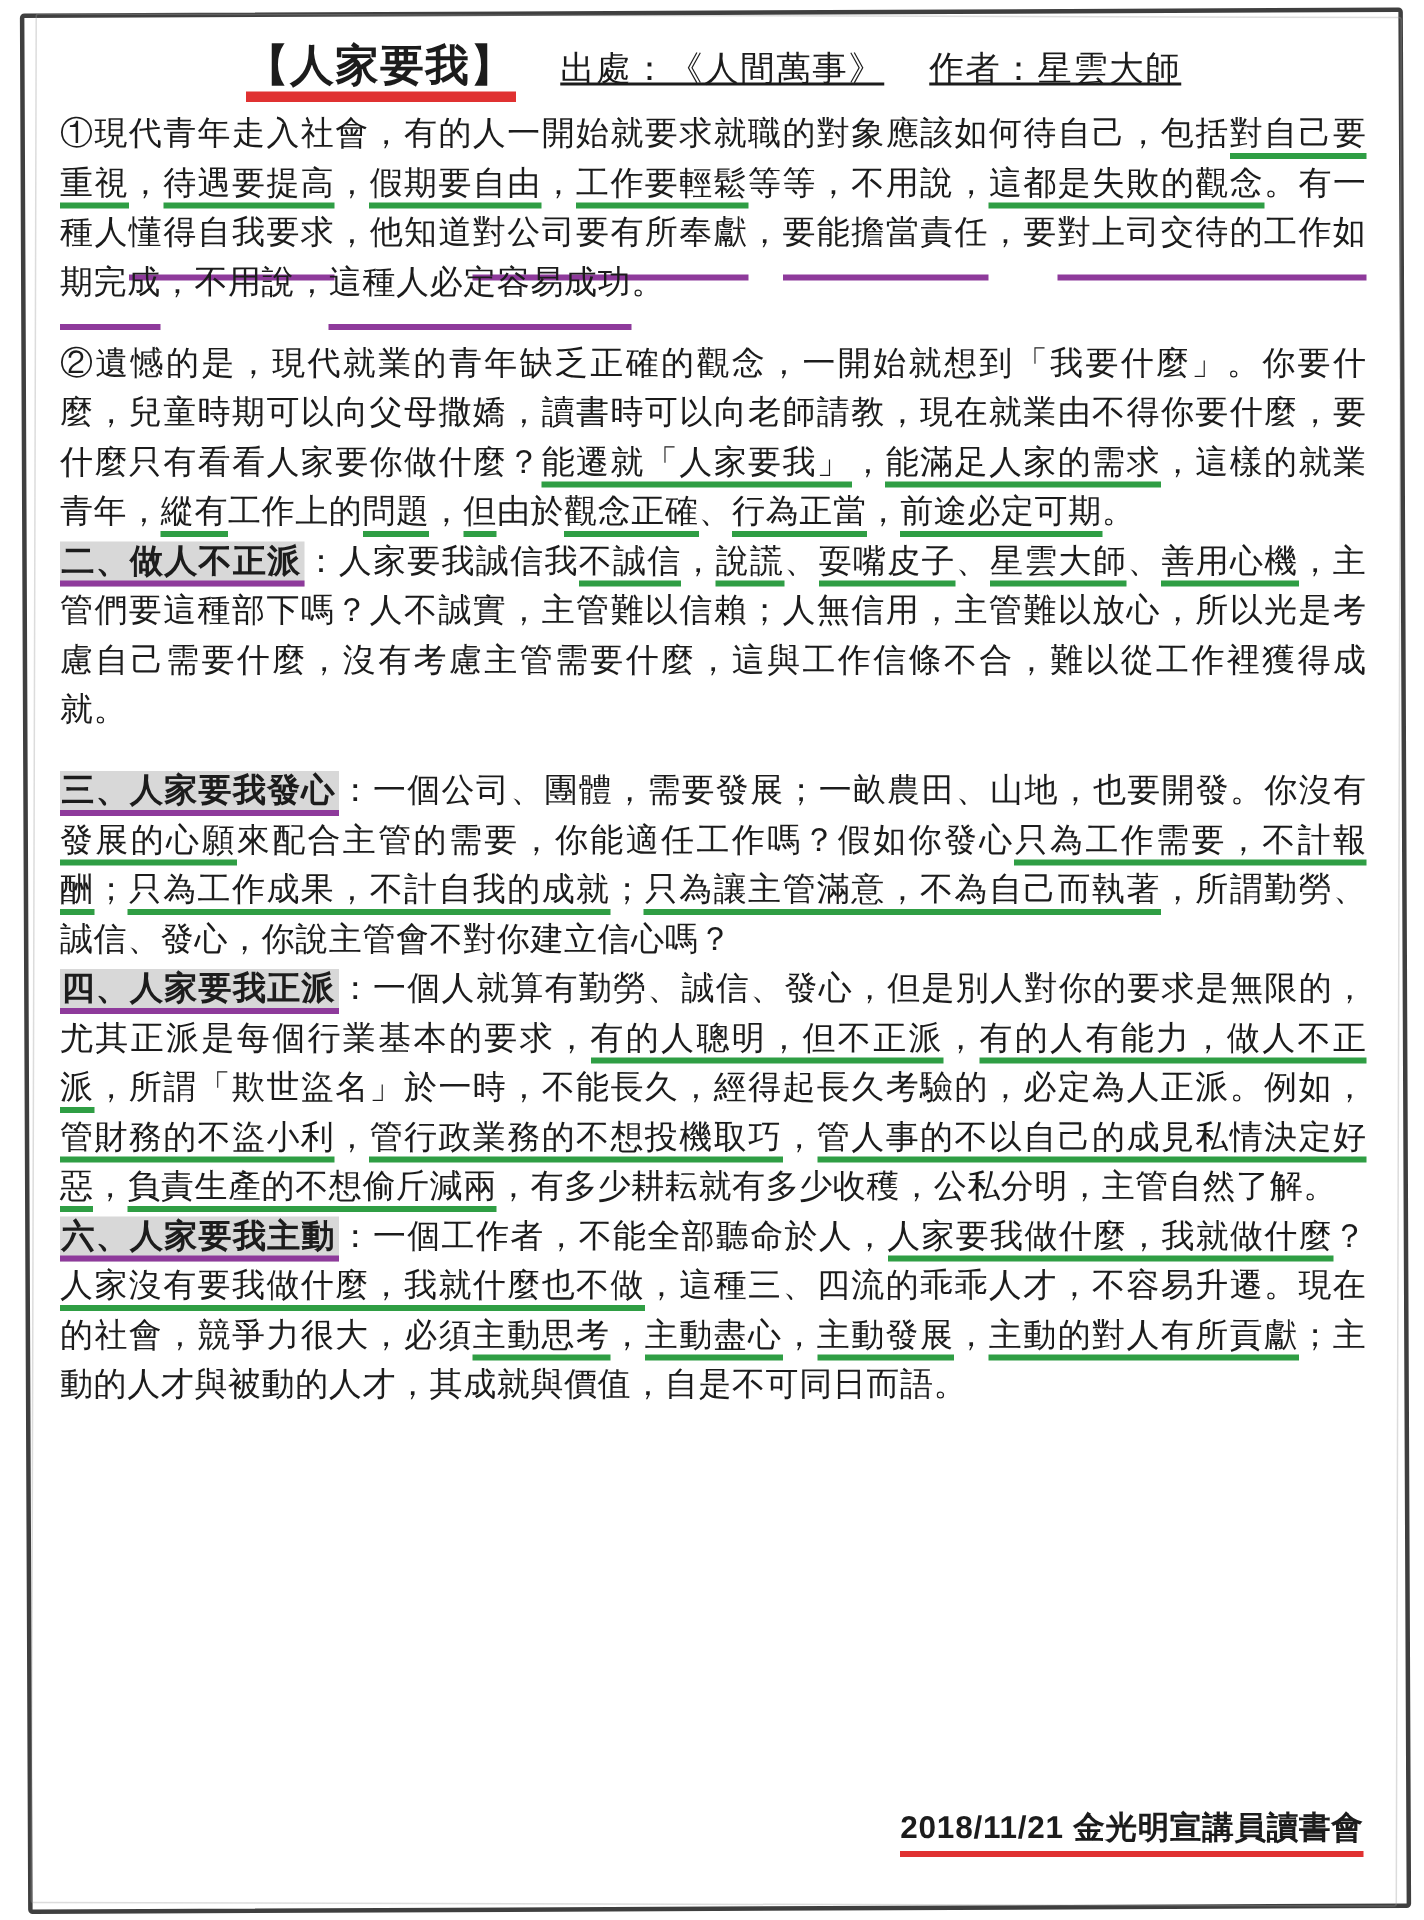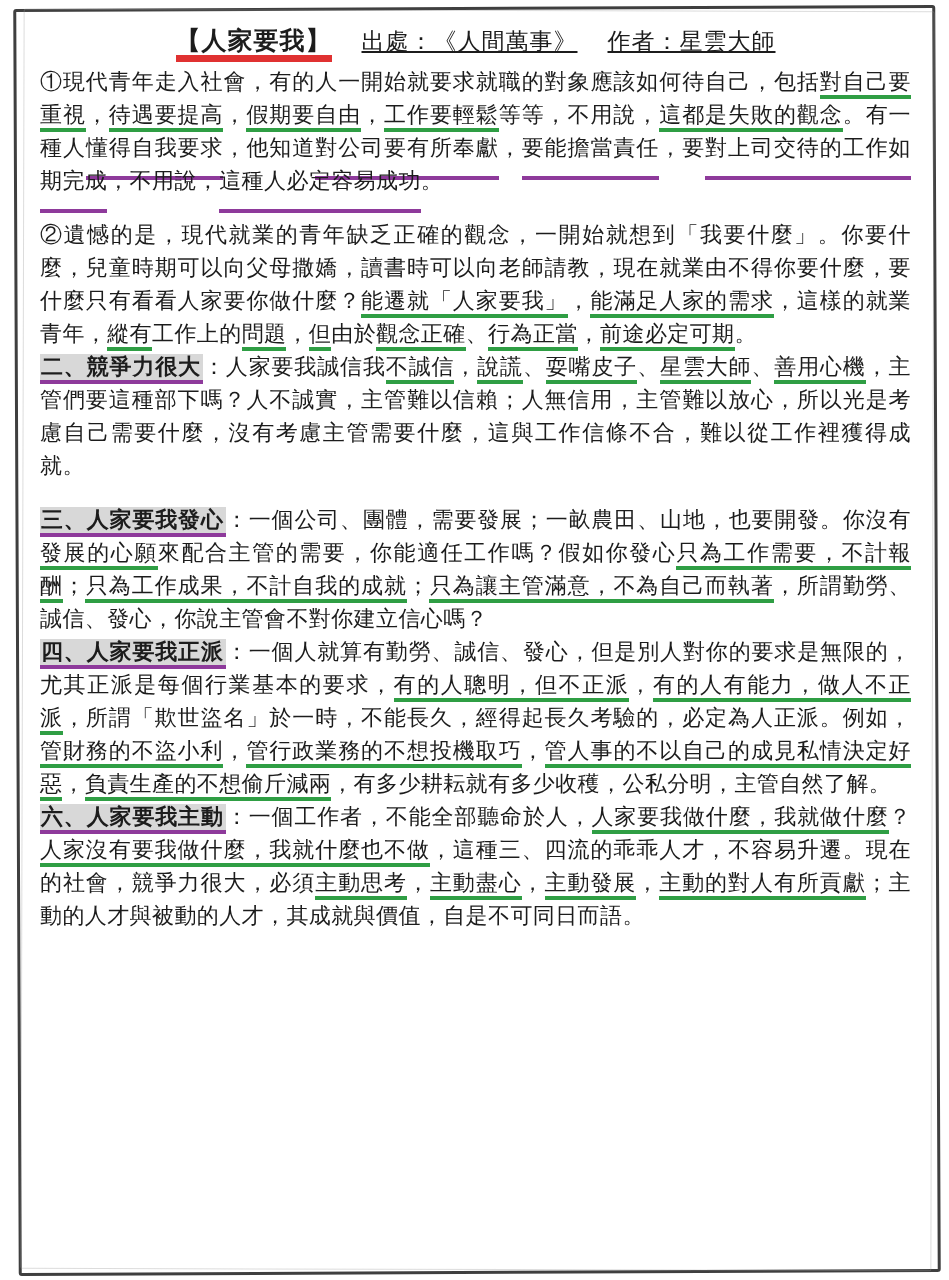--- a/index.html
+++ b/index.html
@@ -19,21 +19,21 @@
     transform:rotate(0.15deg);
     pointer-events:none;
   }
   .content{
     position:absolute;left:40px;right:38px;top:24px;bottom:20px;
   }
   .header-row{
     text-align:center;white-space:nowrap;margin-bottom:8px;
   }
   .doc-title{
-    font-size:25px;font-weight:bold;letter-spacing:1px;
+    font-size:29px;font-weight:bold;letter-spacing:1px;
     border-bottom:7px solid var(--red);padding-bottom:1px;
     font-family:"Liberation Sans","DejaVu Sans",sans-serif;
   }
   .doc-meta{
     font-size:23px;margin-left:26px;letter-spacing:1px;text-decoration:underline;
   }
   .para{
     font-size:22px;line-height:33px;text-align:justify;letter-spacing:0.4px;
   }
   .gap{margin-top:21px;}
@@ -61,19 +61,20 @@
 <div class="content">
 
   <div class="header-row">
     <span class="doc-title">【人家要我】</span>
     <span class="doc-meta">出處：《人間萬事》</span>
     <span class="doc-meta">作者：星雲大師</span>
   </div>
 
   <div class="para"><span>①現代青年走入社會，有的人一開始就要求就職的對象應該如何待自己，包括</span><span class="seg-g">對自己要重視</span><span>，</span><span class="seg-g">待遇要提高</span><span>，</span><span class="seg-g">假期要自由</span><span>，</span><span class="seg-g">工作要輕鬆</span><span>等等，不用說，</span><span class="seg-g">這都是失敗的觀念</span><span>。有一種人</span><span class="seg-p">懂得自我要求</span><span>，他知道</span><span class="seg-p">對公司要有所奉獻</span><span>，</span><span class="seg-p">要能擔當責任</span><span>，要</span><span class="seg-p">對上司交待的工作如期完成</span><span>，不用說，</span><span class="seg-p">這種人必定容易成功</span><span>。</span></div>
   <div class="para gap"><span>②遺憾的是，現代就業的青年缺乏正確的觀念，一開始就想到「我要什麼」。你要什麼，兒童時期可以向父母撒嬌，讀書時可以向老師請教，現在就業由不得你要什麼，要什麼只有看看人家要你做什麼？</span><span class="seg-g">能遷就「人家要我」</span><span>，</span><span class="seg-g">能滿足人家的需求</span><span>，這樣的就業青年，</span><span class="seg-g">縱有</span><span>工作上的</span><span class="seg-g">問題</span><span>，</span><span class="seg-g">但</span><span>由於</span><span class="seg-g">觀念正確</span><span>、</span><span class="seg-g">行為正當</span><span>，</span><span class="seg-g">前途必定可期</span><span>。</span></div>
-  <div class="para"><span class="seg-h">二、競爭力很大</span><span>：人家要我誠信我</span><span class="seg-g">不誠信</span><span>，</span><span class="seg-g">說謊</span><span>、</span><span class="seg-g">耍嘴皮子</span><span>、</span><span class="seg-g">星雲大師</span><span>、</span><span class="seg-g">善用心機</span><span>，主管們要這種部下嗎？人不誠實，主管難以信賴；人無信用，主管難以放心，所以光是考慮自己需要什麼，沒有考慮主管需要什麼，這與工作信條不合，難以從工作裡獲得成就。</span></div>
+  <div class="para"><span class="seg-h">二、做人不正派</span><span>：人家要我誠信我</span><span class="seg-g">不誠信</span><span>，</span><span class="seg-g">說謊</span><span>、</span><span class="seg-g">耍嘴皮子</span><span>、</span><span class="seg-g">星雲大師</span><span>、</span><span class="seg-g">善用心機</span><span>，主管們要這種部下嗎？人不誠實，主管難以信賴；人無信用，主管難以放心，所以光是考慮自己需要什麼，沒有考慮主管需要什麼，這與工作信條不合，難以從工作裡獲得成就。</span></div>
   <div class="para gap"><span class="seg-h">三、人家要我發心</span><span>：一個公司、團體，需要發展；一畝農田、山地，也要開發。你沒有</span><span class="seg-g">發展的心願</span><span>來配合主管的需要，你能適任工作嗎？假如你發心</span><span class="seg-g">只為工作需要，不計報酬</span><span>；</span><span class="seg-g">只為工作成果，不計自我的成就</span><span>；</span><span class="seg-g">只為讓主管滿意，不為自己而執著</span><span>，所謂勤勞、誠信、發心，你說主管會不對你建立信心嗎？</span></div>
   <div class="para"><span class="seg-h">四、人家要我正派</span><span>：一個人就算有勤勞、誠信、發心，但是別人對你的要求是無限的，尤其正派是每個行業基本的要求，</span><span class="seg-g">有的人聰明，但不正派</span><span>，</span><span class="seg-g">有的人有能力，做人不正派</span><span>，所謂「欺世盜名」於一時，不能長久，經得起長久考驗的，必定為人正派。例如，</span><span class="seg-g">管財務的不盜小利</span><span>，</span><span class="seg-g">管行政業務的不想投機取巧</span><span>，</span><span class="seg-g">管人事的不以自己的成見私情決定好惡</span><span>，</span><span class="seg-g">負責生產的不想偷斤減兩</span><span>，有多少耕耘就有多少收穫，公私分明，主管自然了解。</span></div>
   <div class="para"><span class="seg-h">六、人家要我主動</span><span>：一個工作者，不能全部聽命於人，</span><span class="seg-g">人家要我做什麼，我就做什麼</span><span>？</span><span class="seg-g">人家沒有要我做什麼，我就什麼也不做</span><span>，這種三、四流的乖乖人才，不容易升遷。現在的社會，競爭力很大，必須</span><span class="seg-g">主動思考</span><span>，</span><span class="seg-g">主動盡心</span><span>，</span><span class="seg-g">主動發展</span><span>，</span><span class="seg-g">主動的對人有所貢獻</span><span>；主動的人才與被動的人才，其成就與價值，自是不可同日而語。</span></div>
 
+  <div class="footer-credit">2018/11/21 金光明宣講員讀書會</div>
 
 </div>
 
 </body></html>

